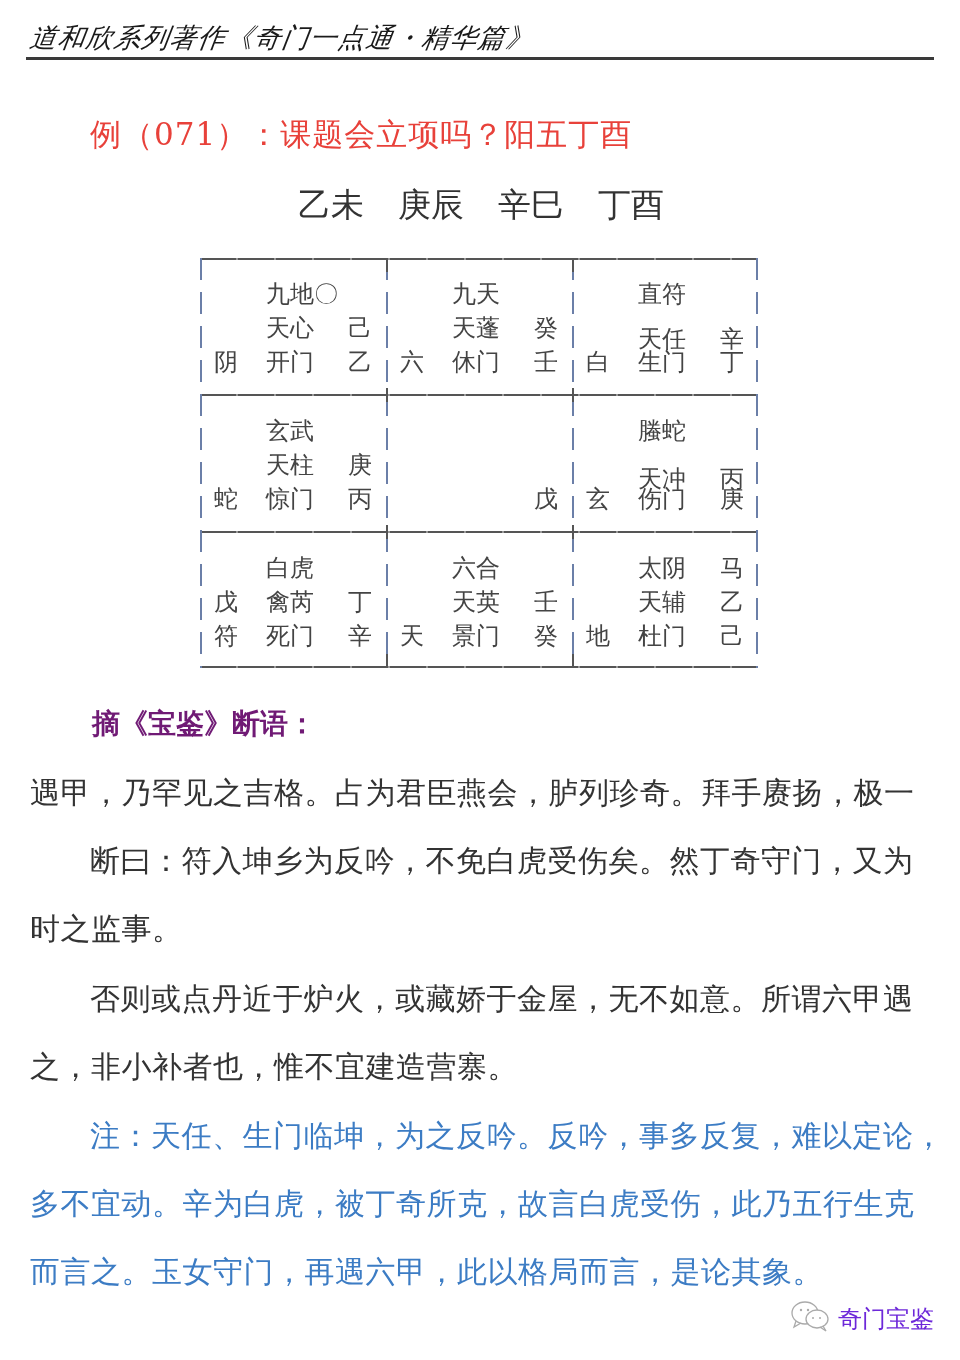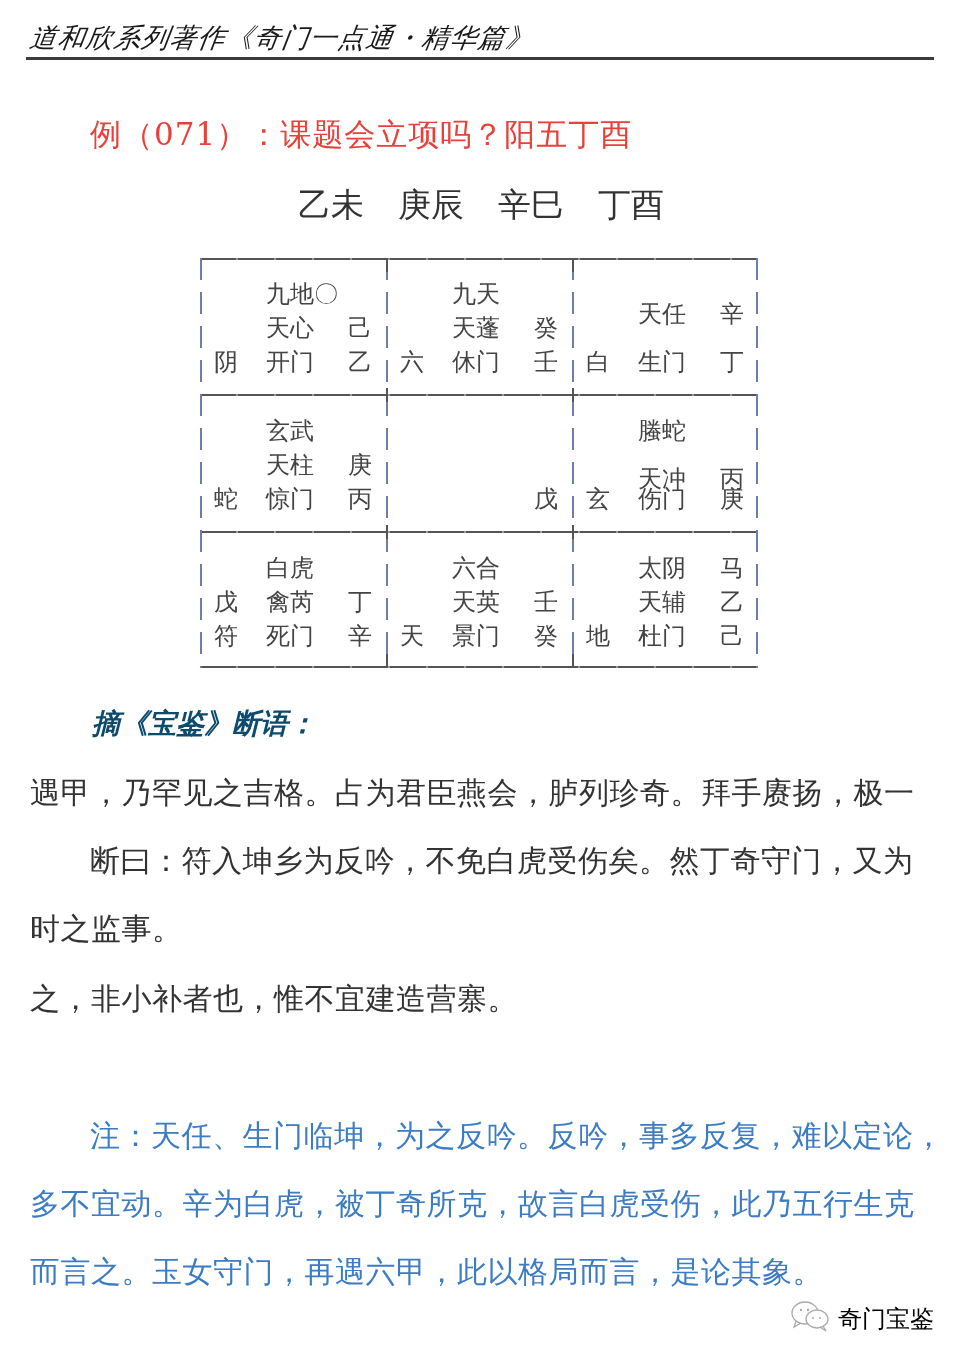--- a/index.html
+++ b/index.html
@@ -24,28 +24,28 @@
   .vline { position: absolute; top: 0; width: 2px; height: 410px;
            background: repeating-linear-gradient(180deg, #6b7fa8 0 22px, transparent 22px 34px); }
   .tick { position: absolute; width: 2px; height: 14px; background: #555; }
   .cell { position: absolute; width: 186px; height: 136px; }
   .cell .row { position: absolute; left: 0; width: 186px; height: 34px; font-size: 24px; color: #444; }
   .cell .row span { position: absolute; top: 0; white-space: nowrap; }
   .c-left { left: 14px; }
   .c-mid { left: 66px; }
   .c-right { right: 14px; }
 
-  .section-heading { left: 92px; top: 705px; font-size: 28px; font-weight: bold; color: #0c4a6e; white-space: nowrap; font-style: italic; }
+  .section-heading { left: 92px; top: 705px; font-size: 28px; font-weight: bold; color: #701a75; white-space: nowrap; }
 
   .para { left: 30px; width: 900px; font-size: 30px; line-height: 68px; color: #333; letter-spacing: 0.5px; }
   .para .line { display: block; white-space: nowrap; height: 68px; }
   .para .indent { padding-left: 60px; }
   .note { color: #3c7cc4; }
 
-  .watermark { left: 790px; top: 1300px; display: flex; align-items: center; gap: 8px; color: #000000; font-size: 24px; }
+  .watermark { left: 790px; top: 1300px; display: flex; align-items: center; gap: 8px; color: #6d28d9; font-size: 24px; }
 </style>
 </head>
 <body>
 
 <div class="abs header-title">道和欣系列著作《奇门一点通・精华篇》</div>
 <div class="abs header-rule"></div>
 
 <div class="abs example-title">
   <span>例</span><span class="num">（071）</span><span>：</span><span>课题会立项吗？阳五丁酉</span>
 </div>
@@ -101,21 +101,25 @@
         <span class="c-mid">天蓬</span>
         <span class="c-right">癸</span>
       </div>
     <div class="row" style="top:88px;">
         <span class="c-left">六</span>
         <span class="c-mid">休门</span>
         <span class="c-right">壬</span>
       </div>
   </div>
   <div class="cell" style="left:372px; top:0;">
-    <div class="row" style="top:40px;">
+    <div class="row" style="top:20px;">
+        <span class="c-mid">直符</span>
+        <span class="c-right"></span>
+      </div>
+    <div class="row" style="top:65px;">
         <span class="c-left"></span>
         <span class="c-mid">天任</span>
         <span class="c-right">辛</span>
       </div>
     <div class="row" style="top:88px;">
         <span class="c-left">白</span>
         <span class="c-mid">生门</span>
         <span class="c-right">丁</span>
       </div>
   </div>
@@ -221,20 +225,21 @@
 
 <div class="abs section-heading">摘《宝鉴》断语：</div>
 
 <div class="abs para" style="top:759px;">
   <span class="line">遇甲，乃罕见之吉格。占为君臣燕会，胪列珍奇。拜手赓扬，极一</span>
   <span class="line indent">断曰：符入坤乡为反吟，不免白虎受伤矣。然丁奇守门，又为</span>
   <span class="line">时之监事。</span>
 </div>
 
 <div class="abs para" style="top:965px;">
+  <span class="line indent">否则或点丹近于炉火，或藏娇于金屋，无不如意。所谓六甲遇</span>
   <span class="line">之，非小补者也，惟不宜建造营寨。</span>
 </div>
 
 <div class="abs para note" style="top:1102px;">
   <span class="line indent">注：天任、生门临坤，为之反吟。反吟，事多反复，难以定论，</span>
   <span class="line">多不宜动。辛为白虎，被丁奇所克，故言白虎受伤，此乃五行生克</span>
   <span class="line">而言之。玉女守门，再遇六甲，此以格局而言，是论其象。</span>
 </div>
 
 <div class="abs watermark">

